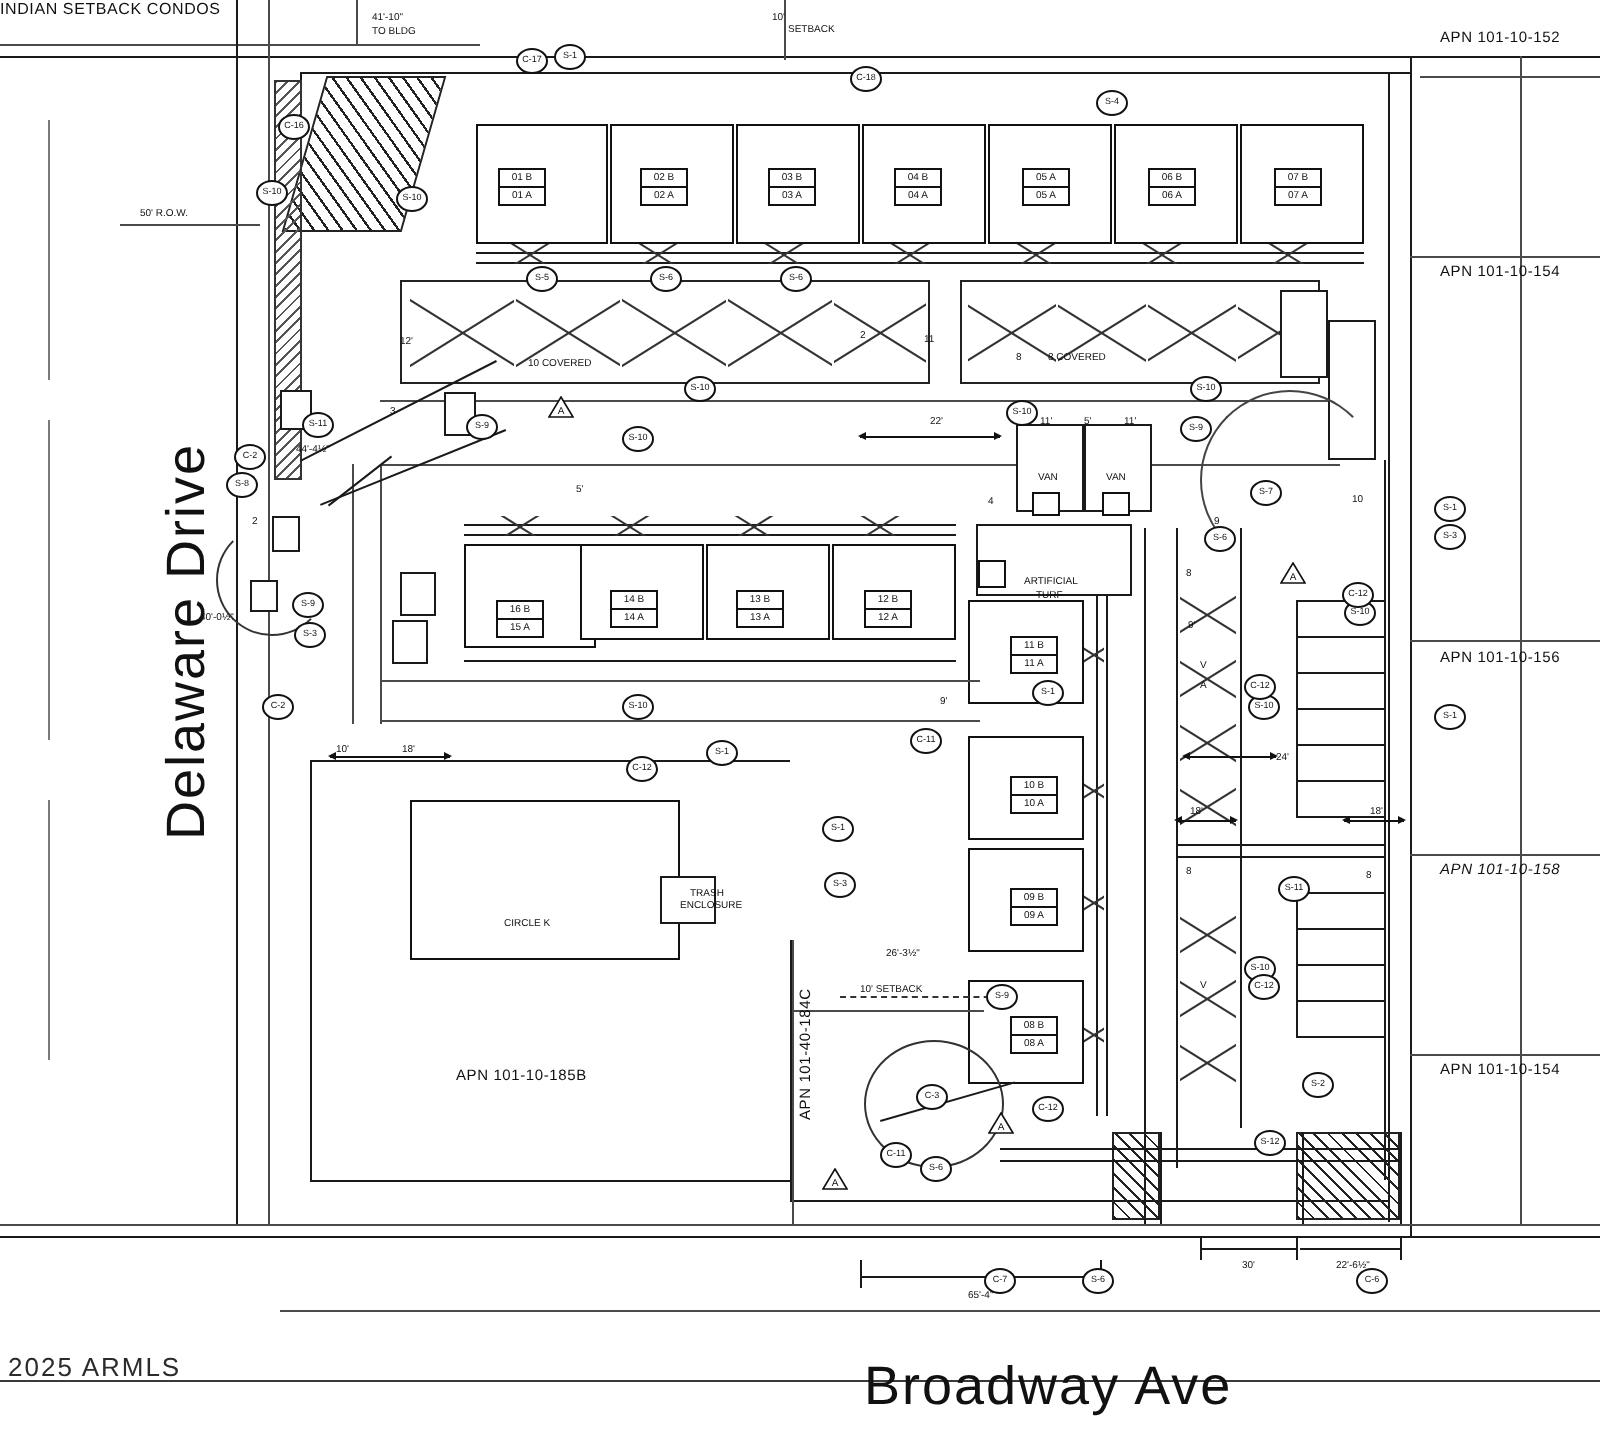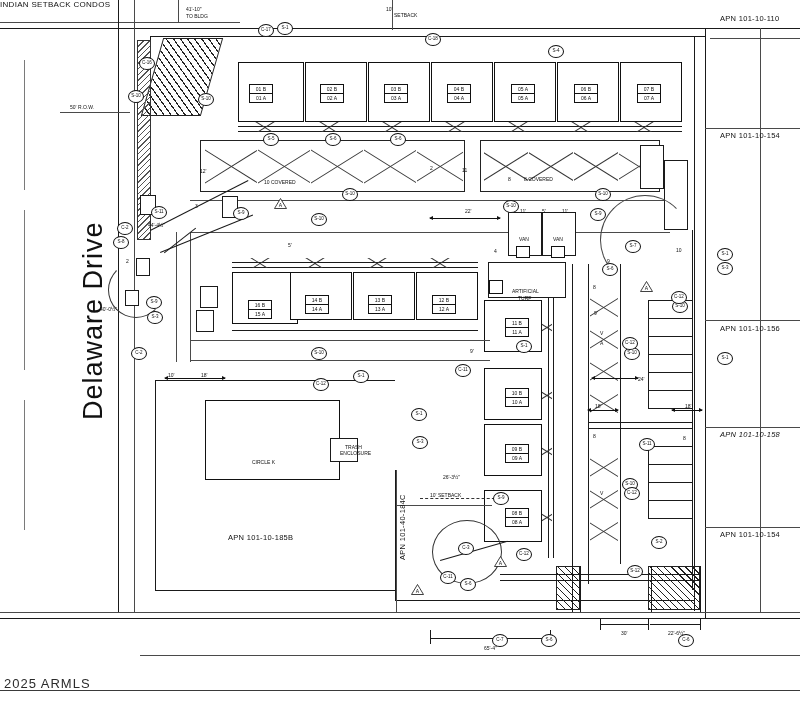--- a/index.html
+++ b/index.html
@@ -403,21 +403,21 @@
       <div class="bub" style="left: 672px; top: 300px; width: 14px; height: 11px;">S-10</div>
       <div class="bub" style="left: 671px; top: 291px; width: 14px; height: 11px;">C-12</div>
       <div class="bub" style="left: 717px; top: 248px; width: 14px; height: 11px;">S-1</div>
       <div class="bub" style="left: 717px; top: 262px; width: 14px; height: 11px;">S-3</div>
       <div class="bub" style="left: 625px; top: 240px; width: 14px; height: 11px;">S-7</div>
       <div class="bub" style="left: 602px; top: 263px; width: 14px; height: 11px;">S-6</div>
       <div class="bub" style="left: 590px; top: 208px; width: 14px; height: 11px;">S-9</div>
       <div class="bub" style="left: 128px; top: 90px; width: 14px; height: 11px;">S-10</div>
     </div>
   <div id="parcels">
-      <div class="apn" style="left: 720px; top: 14px;">APN 101-10-110</div>
+      <div class="apn" style="left: 720px; top: 14px;">APN 101-10-152</div>
       <div class="apn" style="left: 720px; top: 131px;">APN 101-10-154</div>
       <div class="apn" style="left: 720px; top: 324px;">APN 101-10-156</div>
       <div class="apn" style="left: 720px; top: 430px; font-style: italic;">APN 101-10-158</div>
       <div class="apn" style="left: 720px; top: 530px;">APN 101-10-154</div>
       <div class="apn" style="left: 228px; top: 533px;">APN 101-10-185B</div>
       <div class="apn" style="left: 398px; top: 560px; transform: rotate(-90deg); transform-origin: left top;">APN 101-40-184C</div>
     </div>
   <div id="triangles">
       <div class="triw" style="left: 274px; top: 198px; width: 13px; height: 11px;"><svg width="13" height="11" viewBox="0 0 13 11">
           <polygon points="6.5,0.5 12.5,10.5 0.5,10.5" fill="#fff" stroke="#111" stroke-width="0.8"></polygon>
@@ -431,17 +431,18 @@
           <polygon points="6.5,0.5 12.5,10.5 0.5,10.5" fill="#fff" stroke="#111" stroke-width="0.8"></polygon>
           <text x="6.5" y="9" font-size="5" text-anchor="middle" font-family="Liberation Sans" fill="#111">A</text>
         </svg></div>
       <div class="triw" style="left: 494px; top: 556px; width: 13px; height: 11px;"><svg width="13" height="11" viewBox="0 0 13 11">
           <polygon points="6.5,0.5 12.5,10.5 0.5,10.5" fill="#fff" stroke="#111" stroke-width="0.8"></polygon>
           <text x="6.5" y="9" font-size="5" text-anchor="middle" font-family="Liberation Sans" fill="#111">A</text>
         </svg></div>
     </div>
 
   <div class="streetv" style="left:78px;top:420px;">Delaware Drive</div>
+  <div class="streeth" style="left:432px;top:678px;">Broadway Ave</div>
 
   <div class="t8" style="left:424px;top:12px;letter-spacing:.3px;">INDIAN SETBACK CONDOS</div>
 
   <div class="wm" style="left:4px;top:676px;">2025 ARMLS</div>
 </div>
 
 </body></html>

